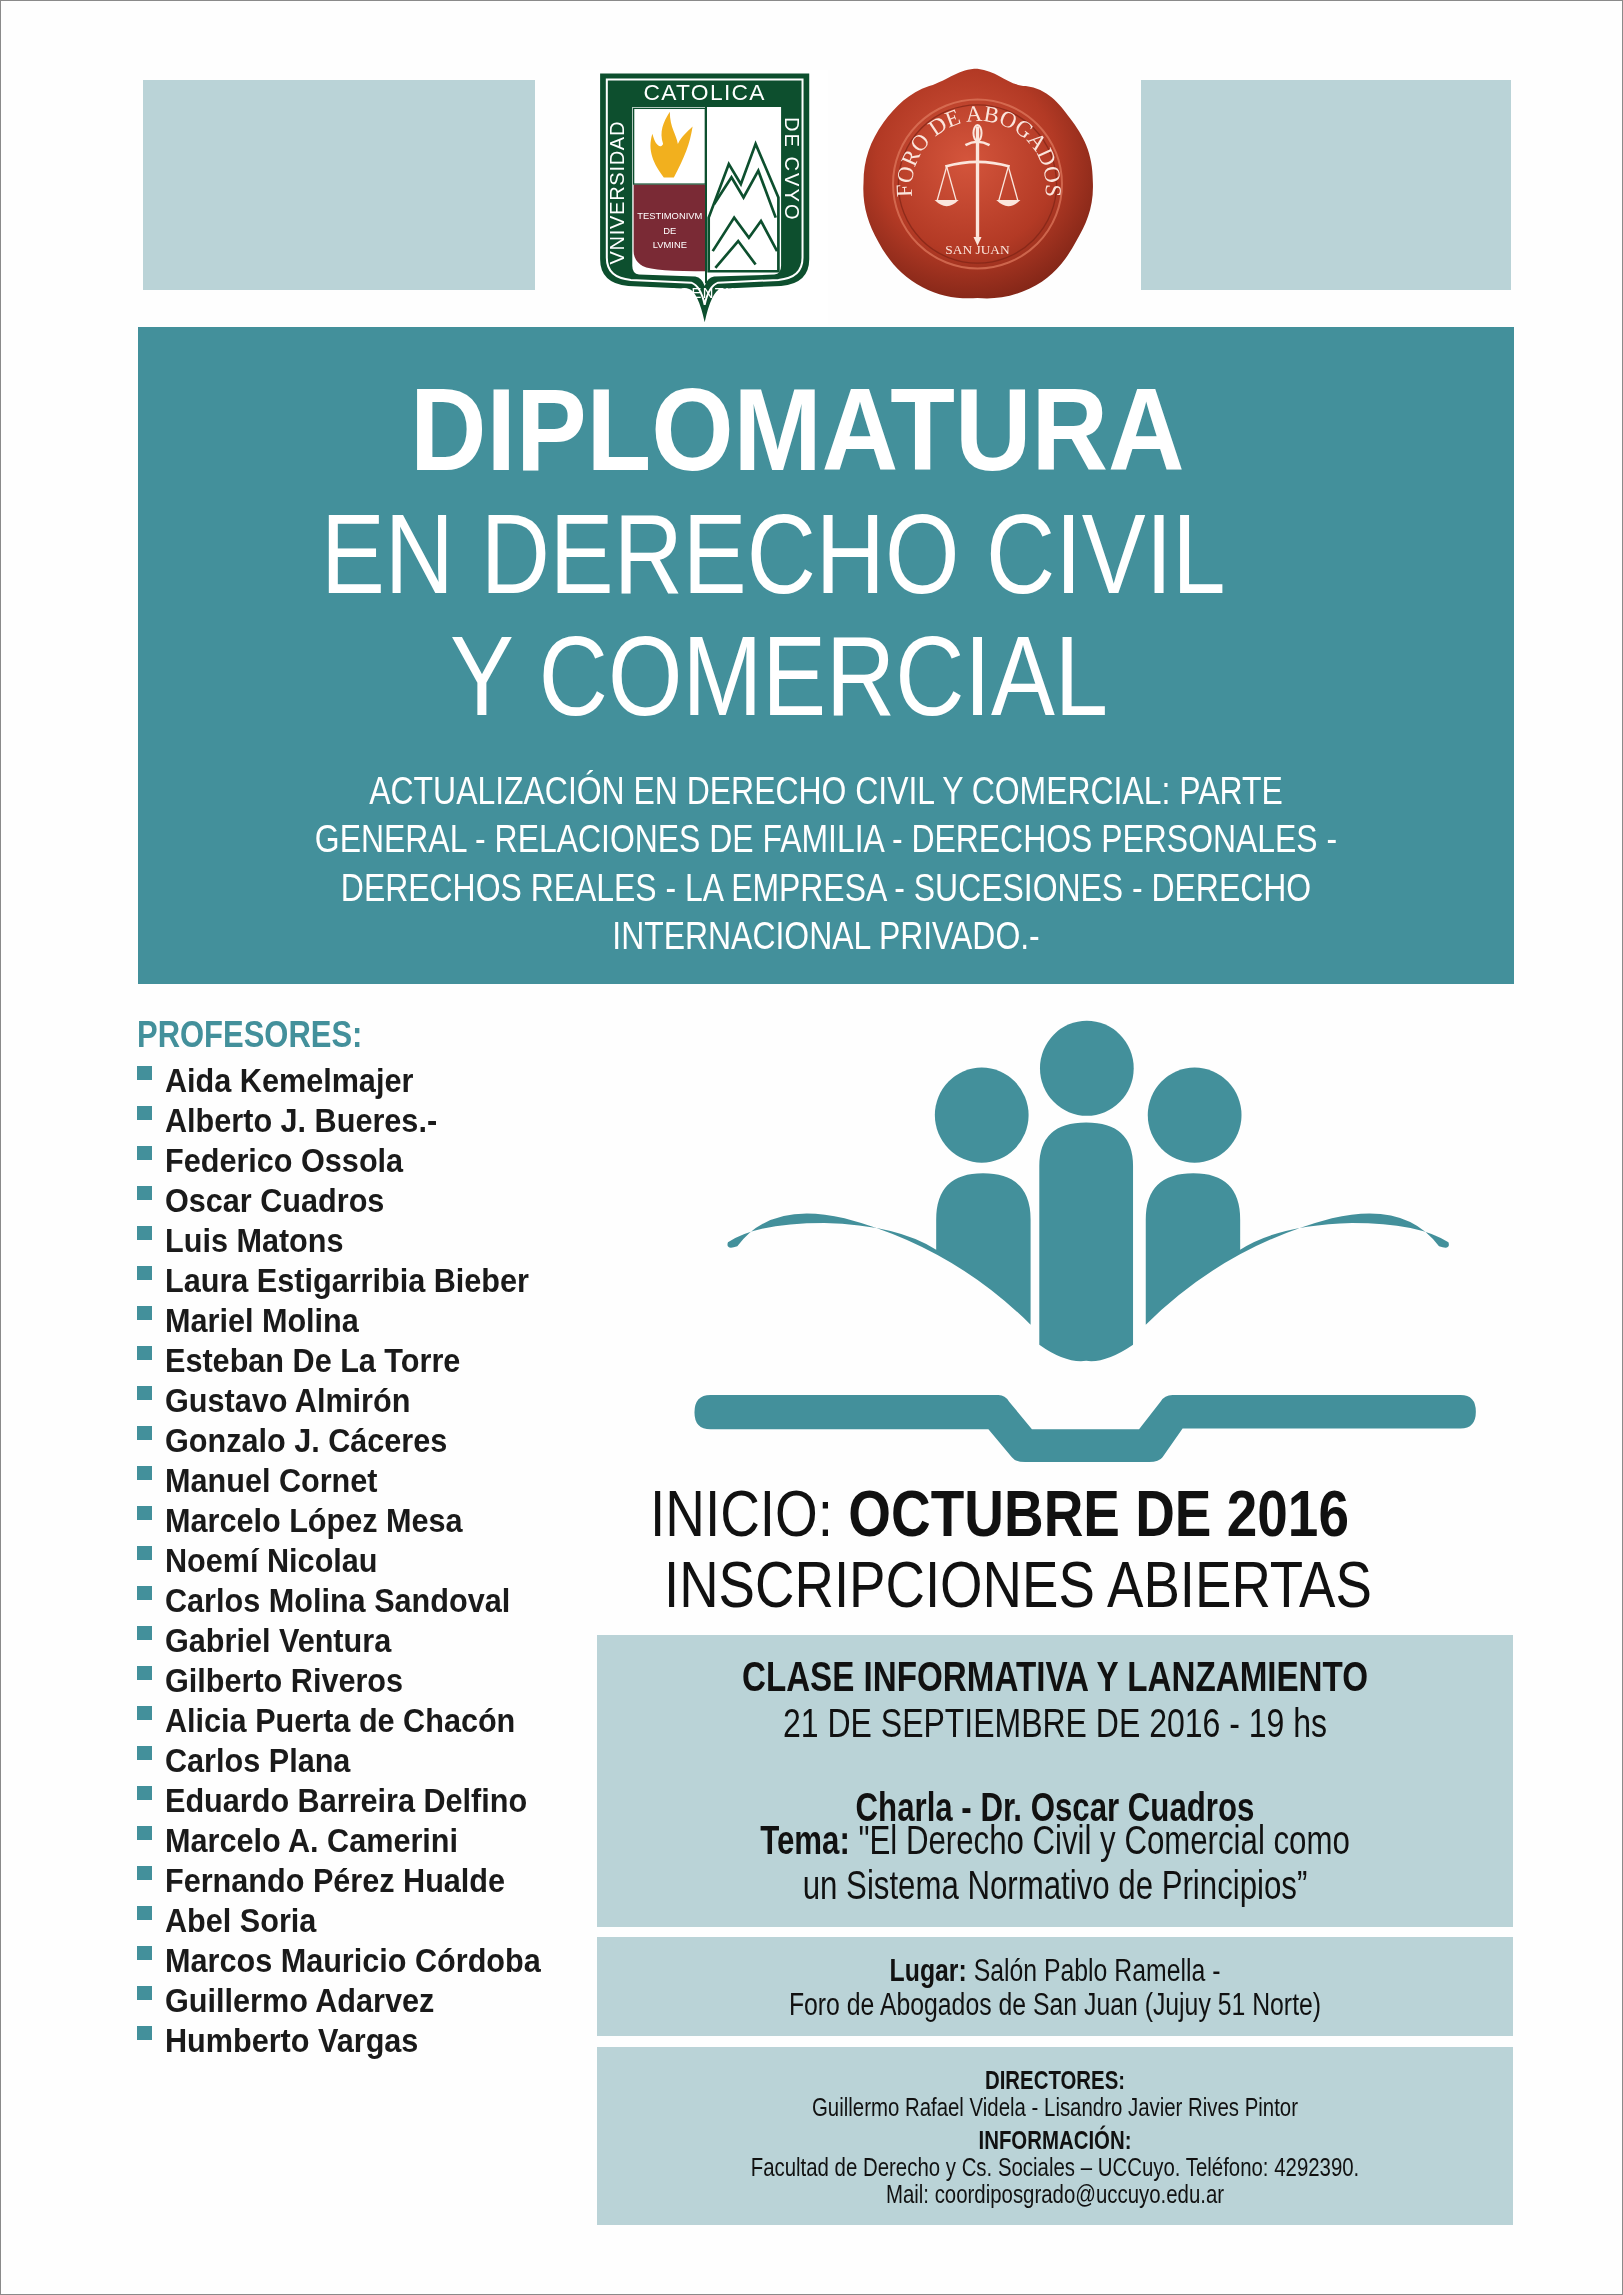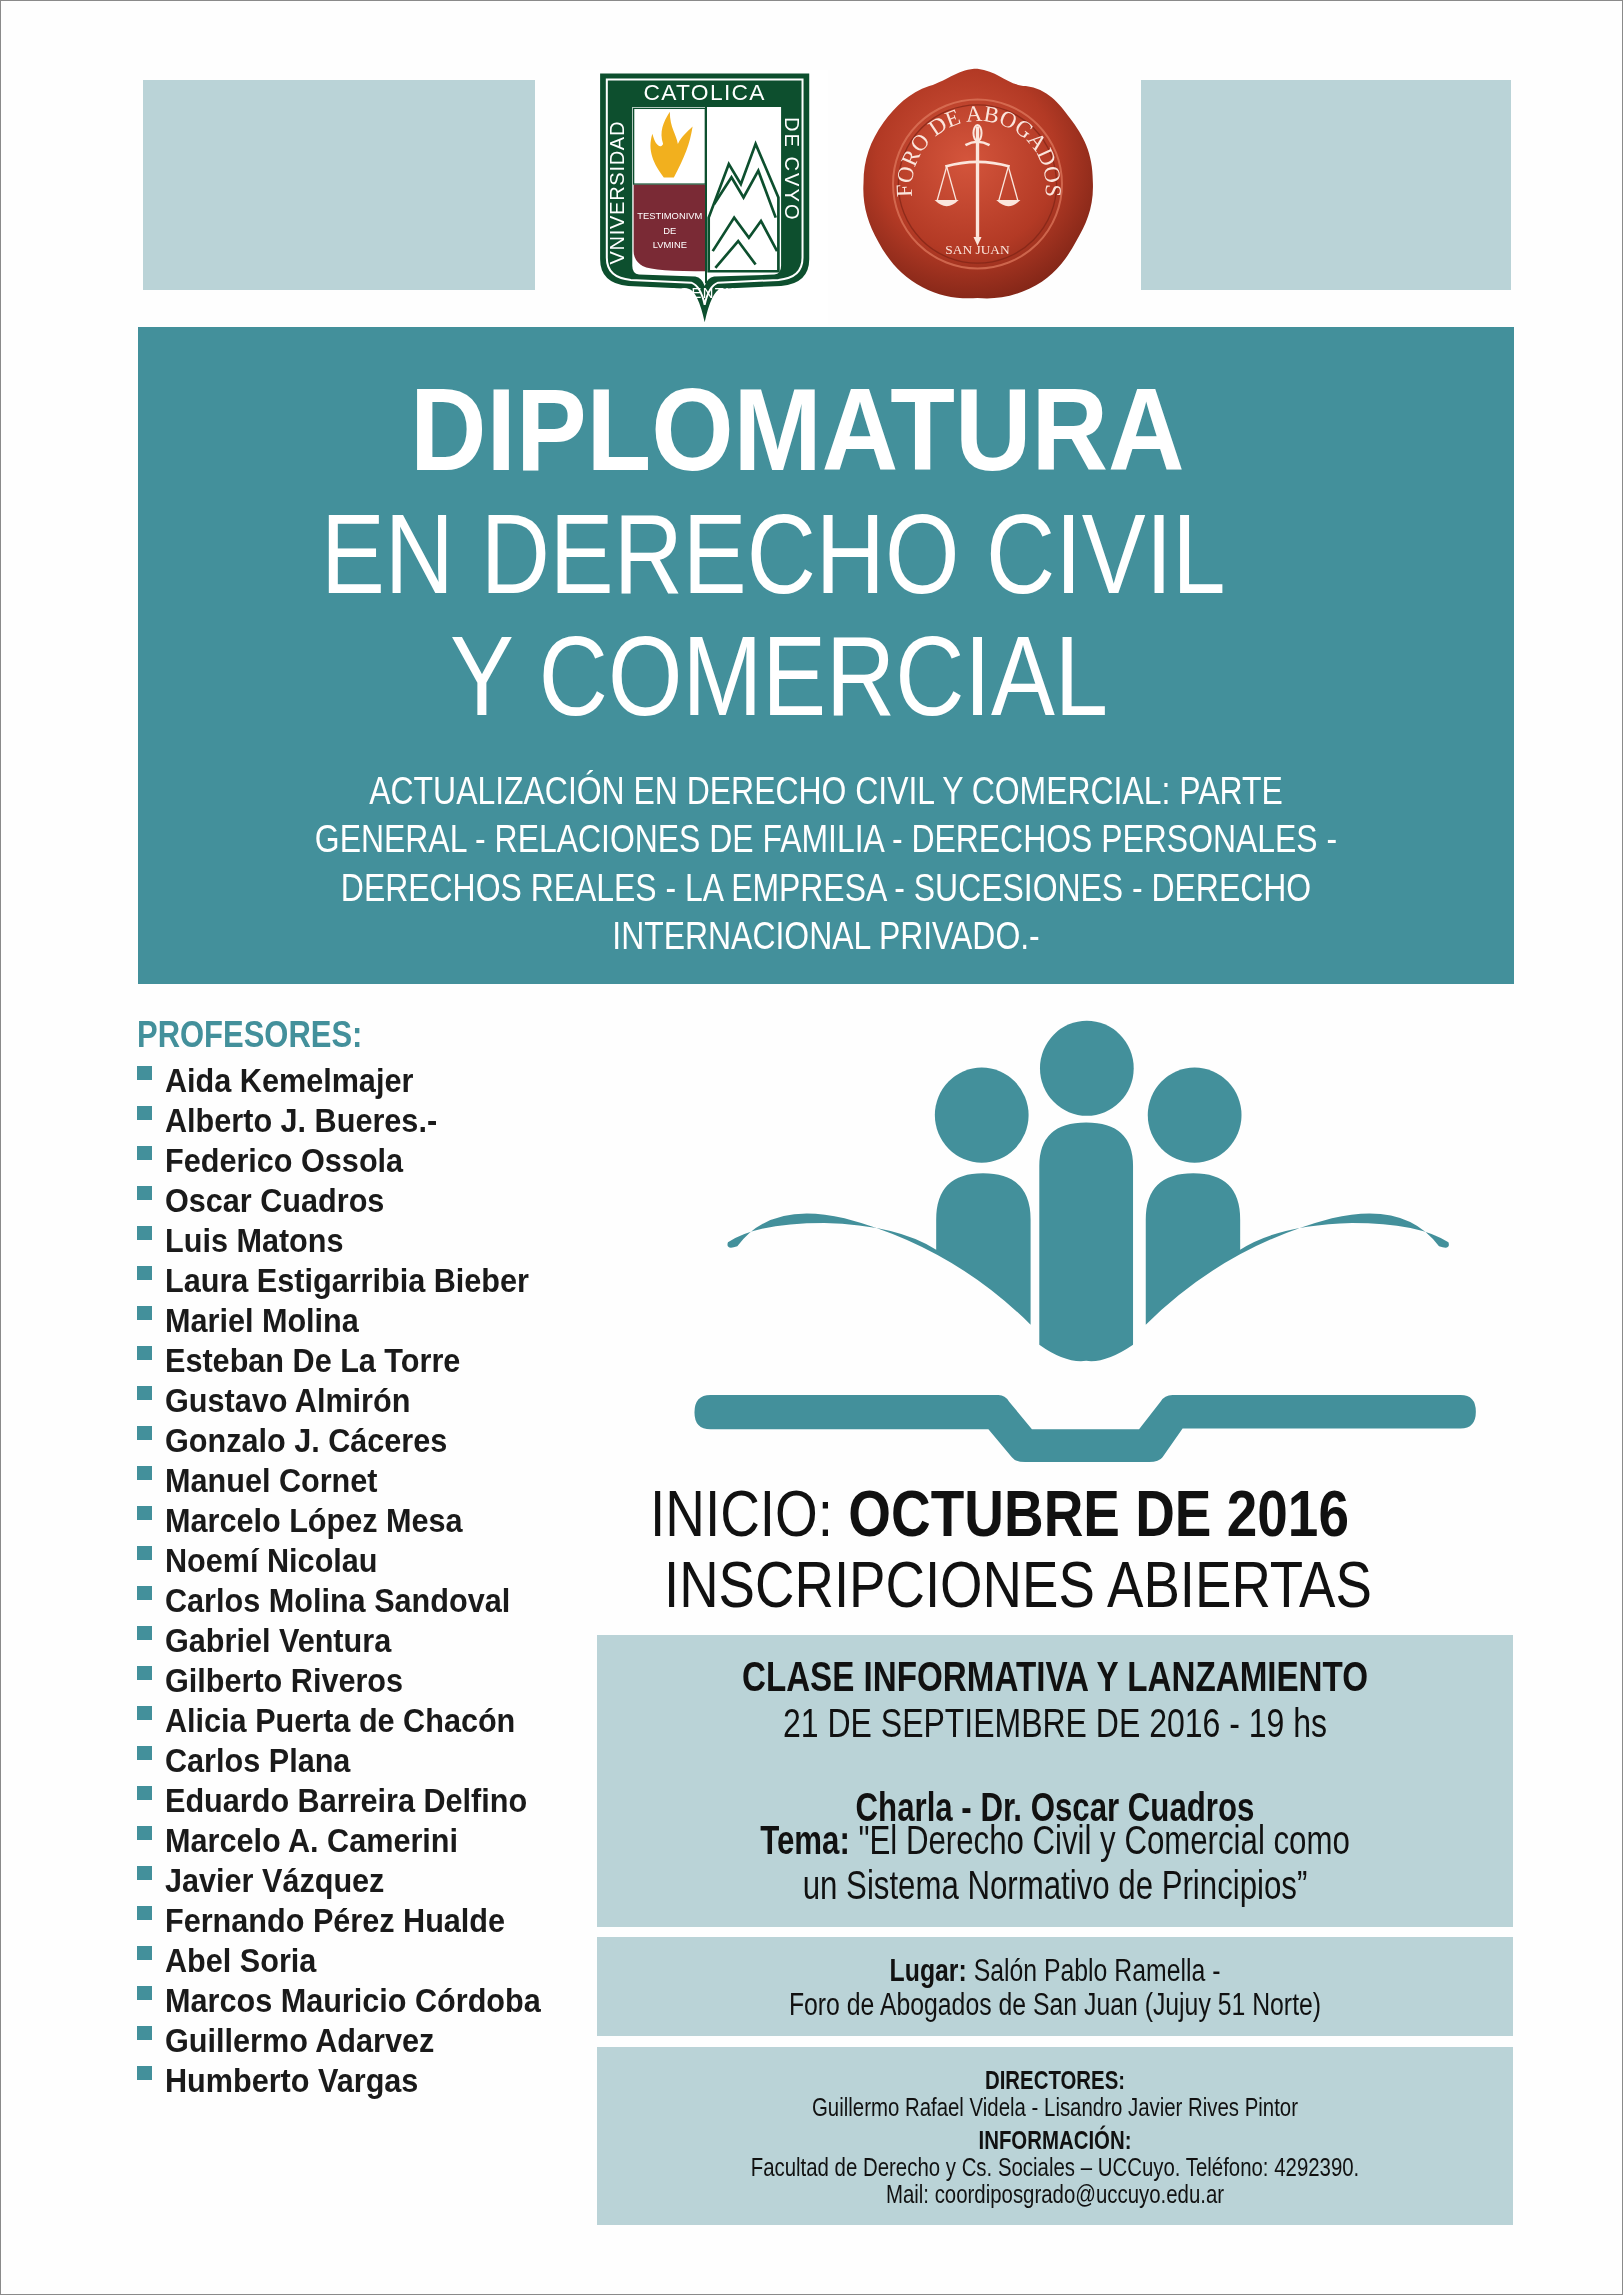--- a/index.html
+++ b/index.html
@@ -174,24 +174,20 @@
   <li class="prof-item">
       <span class="prof-bullet"></span>
       <span class="prof-name">Eduardo Barreira Delfino</span>
     </li>
   <li class="prof-item">
       <span class="prof-bullet"></span>
       <span class="prof-name">Marcelo A. Camerini</span>
     </li>
   <li class="prof-item">
       <span class="prof-bullet"></span>
-      <span class="prof-name">Javier Vázquez</span>
-    </li>
-  <li class="prof-item">
-      <span class="prof-bullet"></span>
       <span class="prof-name">Fernando Pérez Hualde</span>
     </li>
   <li class="prof-item">
       <span class="prof-bullet"></span>
       <span class="prof-name">Abel Soria</span>
     </li>
   <li class="prof-item">
       <span class="prof-bullet"></span>
       <span class="prof-name">Marcos Mauricio Córdoba</span>
     </li>

